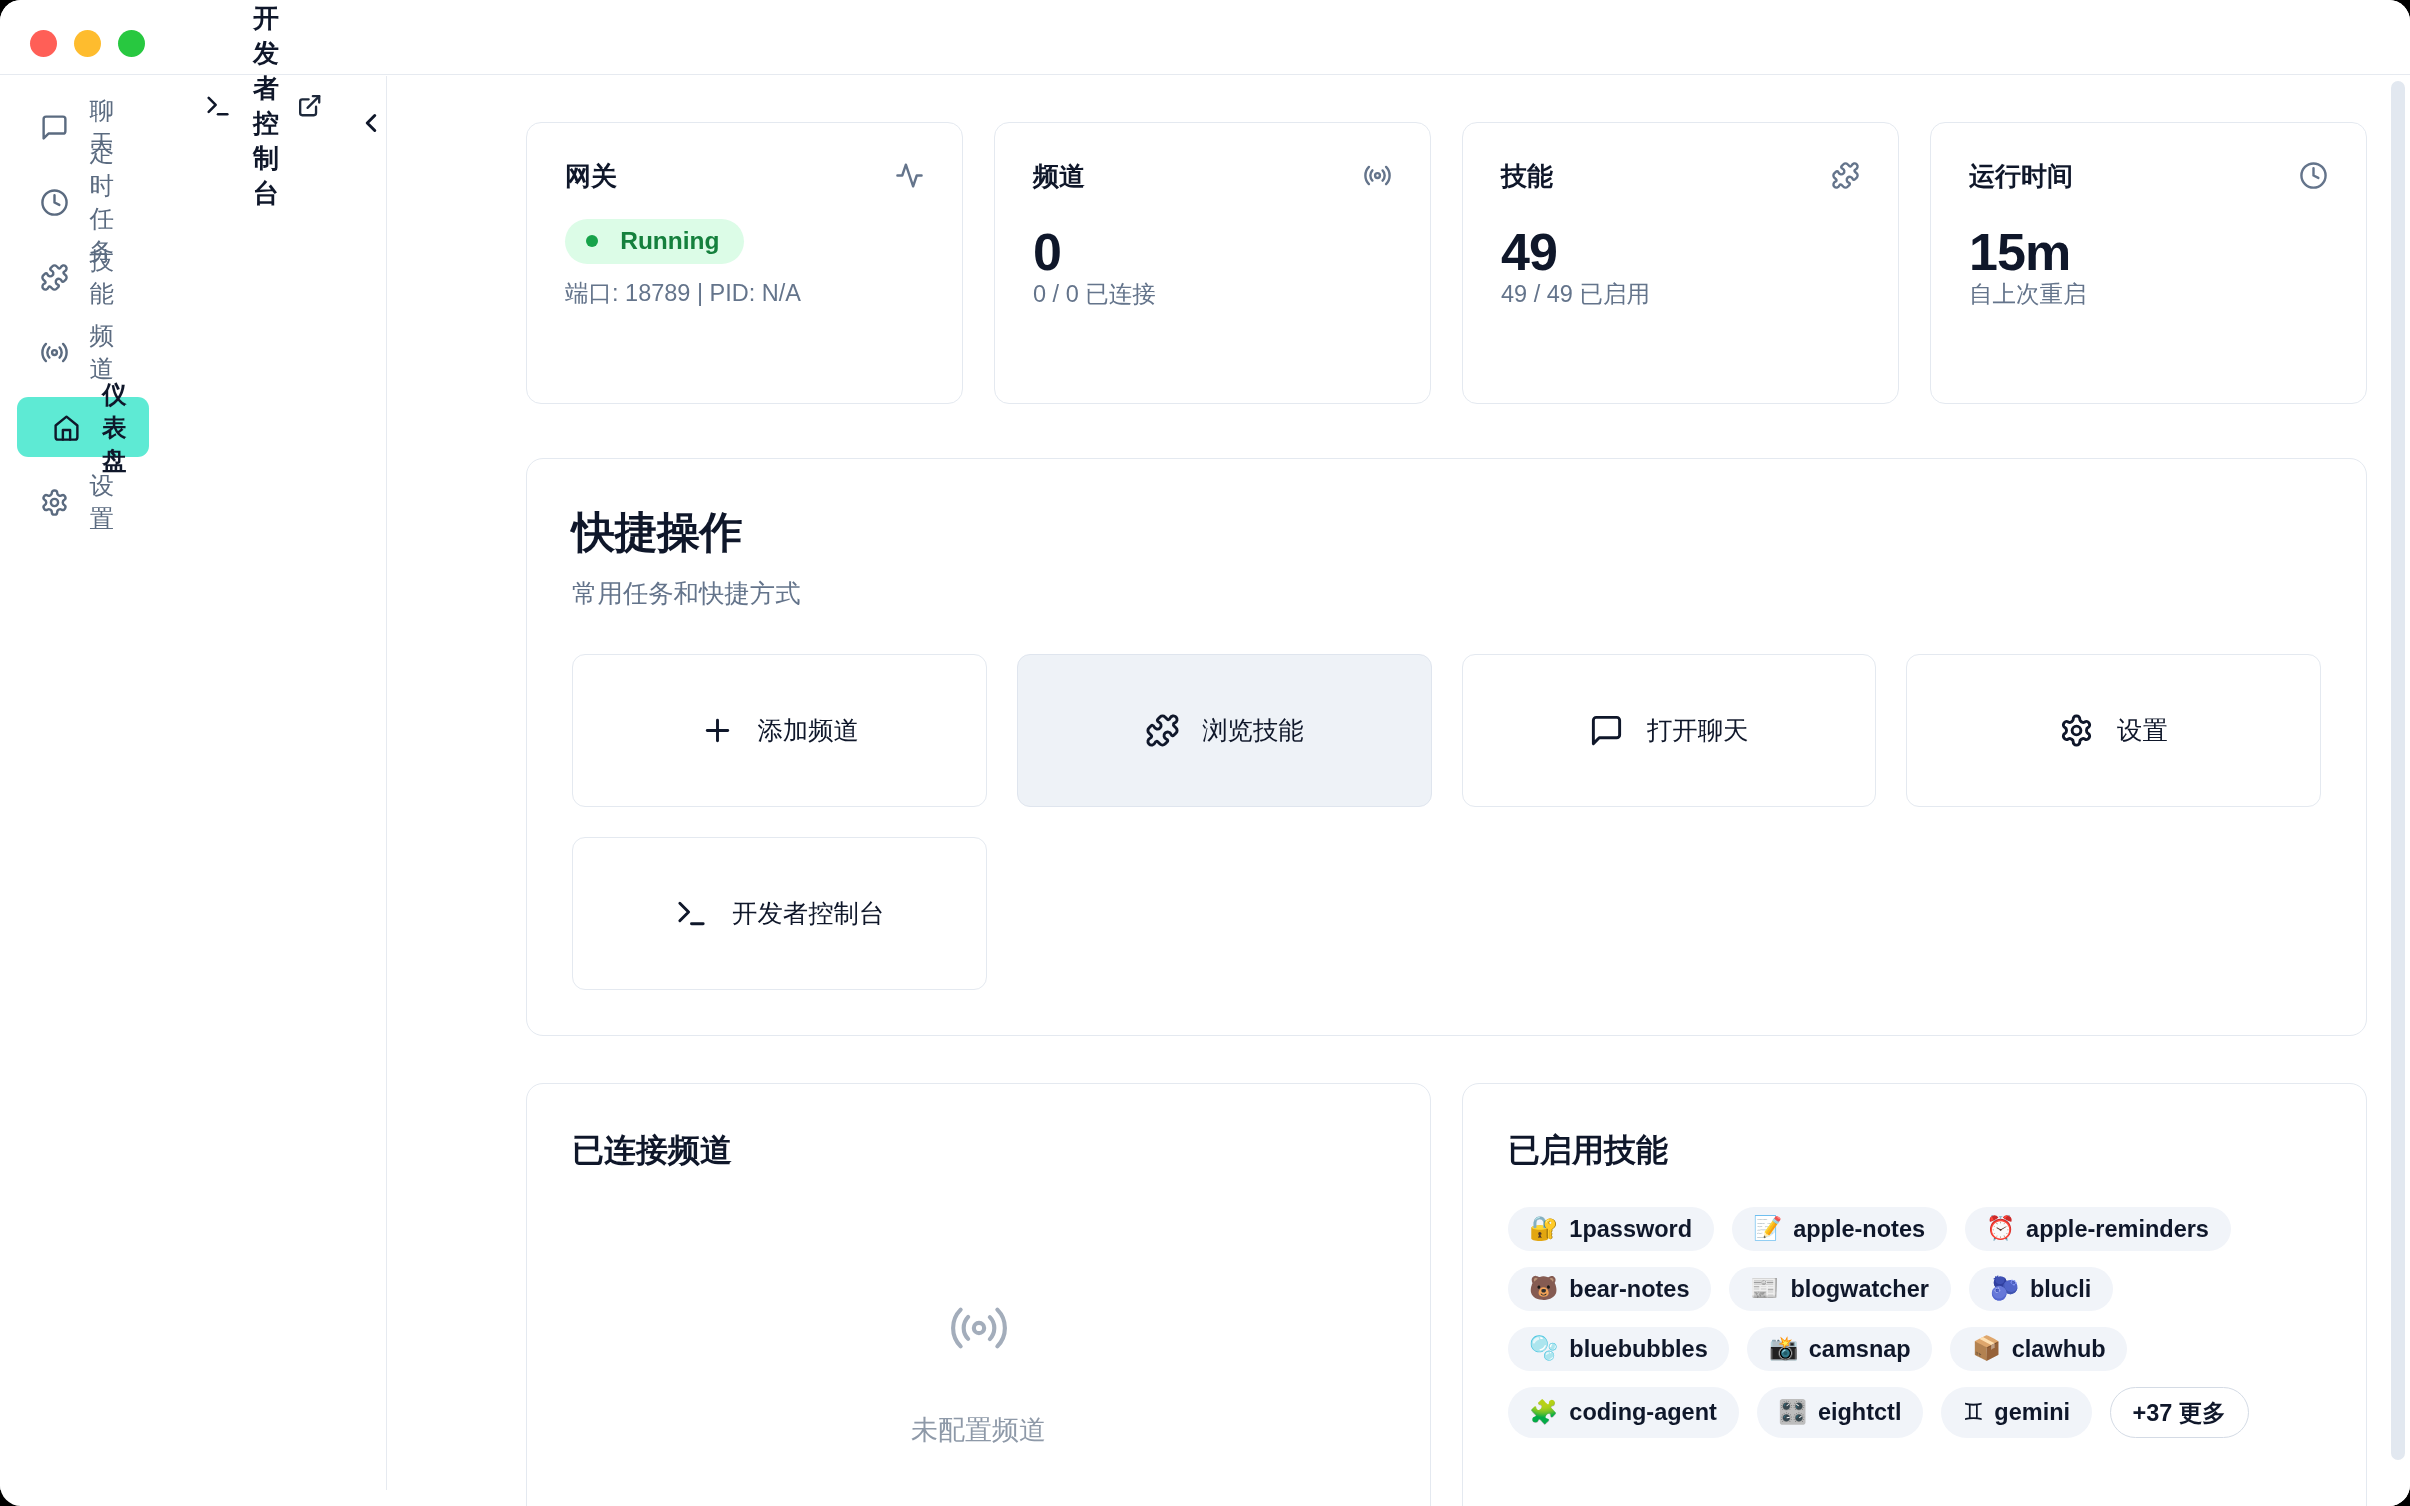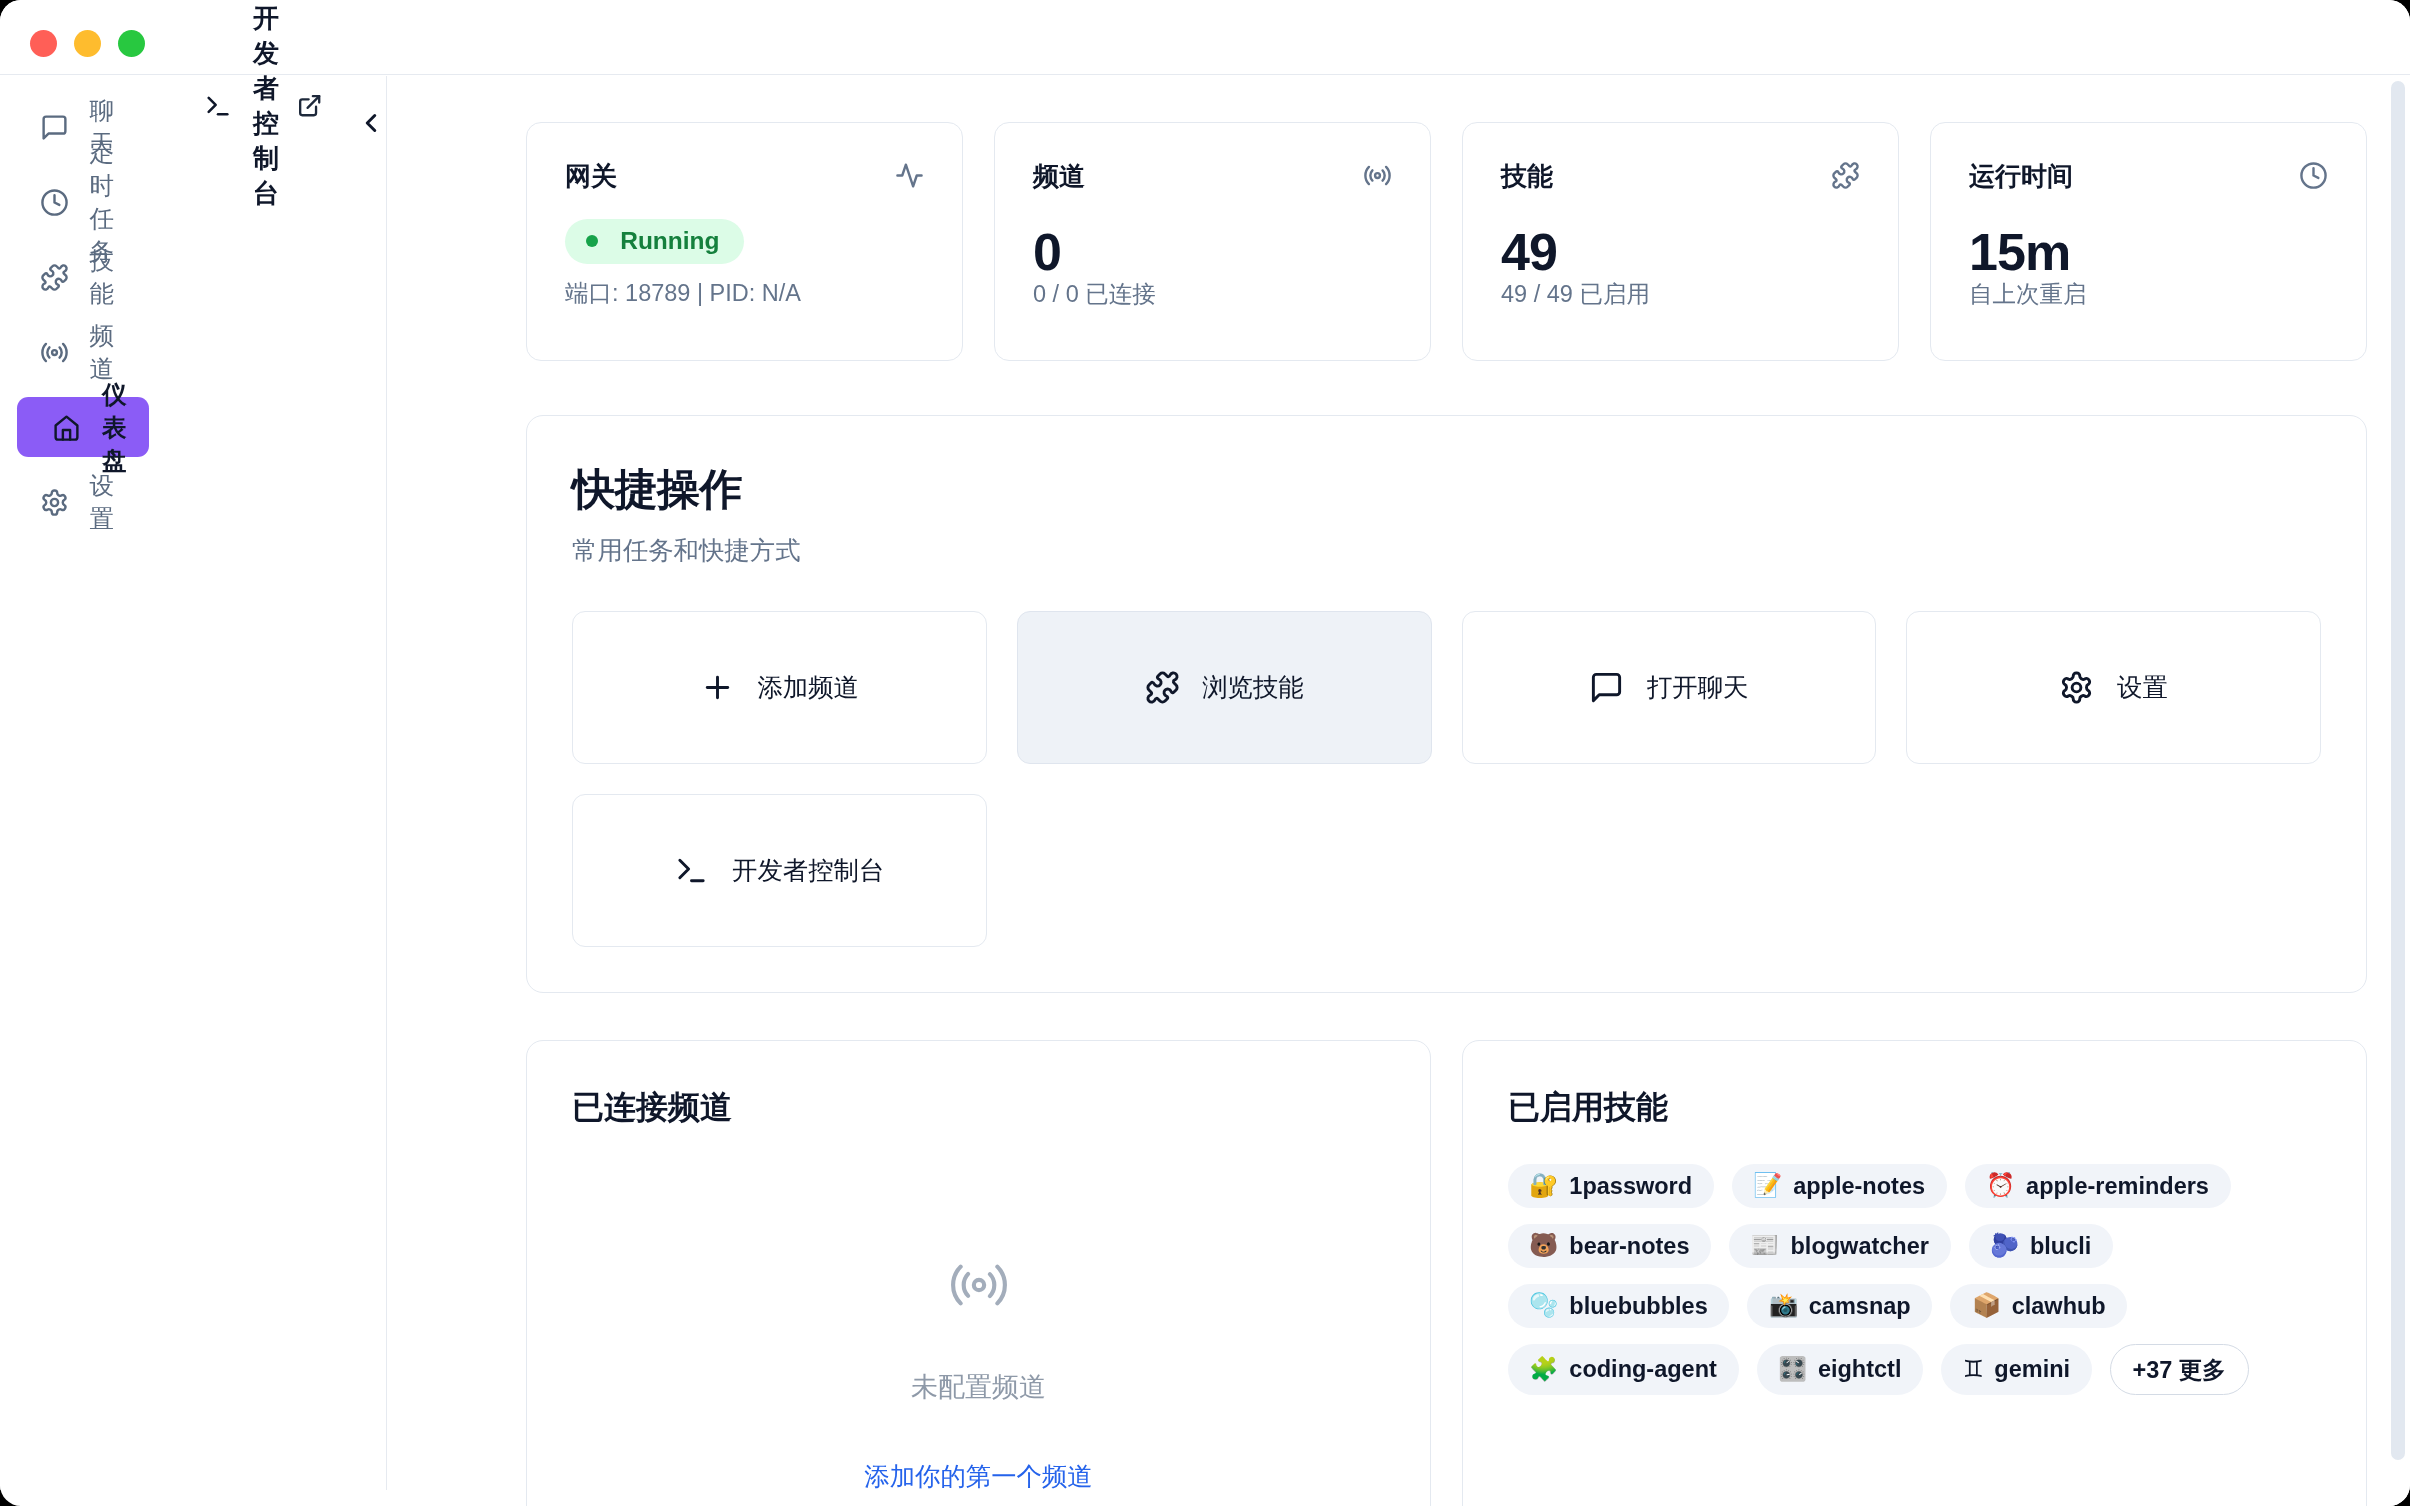--- a/index.html
+++ b/index.html
@@ -12,37 +12,37 @@
   .dot { width:27px; height:27px; border-radius:50%; }
   .dot.red { background:#ff5f57; }
   .dot.yellow { background:#febc2e; }
   .dot.green { background:#28c840; }
 
   
   .sidebar { position:absolute; top:76px; left:0; bottom:16px; width:387px; background:#fff; border-right:0.9px solid #e6eaf0; display:flex; flex-direction:row; }
   .nav { padding:21px 17px 0 17px; display:flex; flex-direction:column; gap:15px; }
   .nav-item { display:flex; align-items:center; gap:21px; height:60px; padding:0 22.6px 0 22.6px; border-radius:11.3px; color:#5b6b80; font-size:24.5px; cursor:pointer; }
   .nav-item svg { width:29px; height:29px; flex:0 0 auto; }
-  .nav-item.active { background:#8b5cf6; color:#0f172a; font-weight:600;padding-left:35px; }
+  .nav-item.active { background:#5eead4; color:#0f172a; font-weight:600;padding-left:35px; }
   .side-spacer { flex:1; }
   .side-footer { padding:0 34px 0 38px; }
   .dev-row { display:flex; align-items:center; height:60px; cursor:pointer; }
   .dev-row .term { width:28px; height:28px; margin-right:21px; color:#0f172a; }
   .dev-row .lbl { font-size:26px; font-weight:600; color:#0f172a; flex:1; }
   .dev-row .ext { width:25.4px; height:25.4px; color:#1e293b; cursor:pointer; }
   .collapse-row { display:flex; justify-content:center; padding:32px 0 28px 0; }
   .collapse-row svg { width:30px; height:30px; color:#0f172a; cursor:pointer; }
 
   
   .main { position:absolute; top:76px; left:483px; right:0; bottom:0; background:#fff; overflow:hidden; padding:46px 43px 0 43px; }
   .scroll-thumb { position:absolute; top:81px; right:4.7px; width:14px; height:1379px; border-radius:7.5px; background:#e2e8f0; }
 
   
   .stats { display:grid; grid-template-columns:repeat(4,1fr); gap:31px; }
-  .stat-card { border:0.9px solid #e4e9f0; border-radius:15px; background:#fff; padding:36px 38px 38px 38px; height:239px; }
+  .stat-card { border:0.9px solid #e4e9f0; border-radius:15px; background:#fff; padding:36px 38px 38px 38px; height:282px; }
   .stat-head { display:flex; align-items:flex-start; justify-content:space-between; }
   .stat-title { font-size:26px; font-weight:700; color:#0f172a; }
   .stat-head svg { width:29px; height:29px; color:#64748b; margin-top:1.9px; }
   .stat-value { font-size:52px; font-weight:800; letter-spacing:-0.9px; color:#0f172a; margin-top:32px; line-height:1; }
   .stat-sub { font-size:23.5px; color:#64748b; }
   .badge { display:inline-flex; align-items:center; gap:22px; background:#dcfce7; border-radius:941px; padding:8.5px 24.5px 9.4px 21px; margin-top:24.5px; }
   .badge .bdot { width:12.2px; height:12.2px; border-radius:50%; background:#16a34a; }
   .badge .btxt { font-size:24.5px; font-weight:700; color:#15803d; }
   .stat-sub.after-badge { margin-top:13px; }
 

